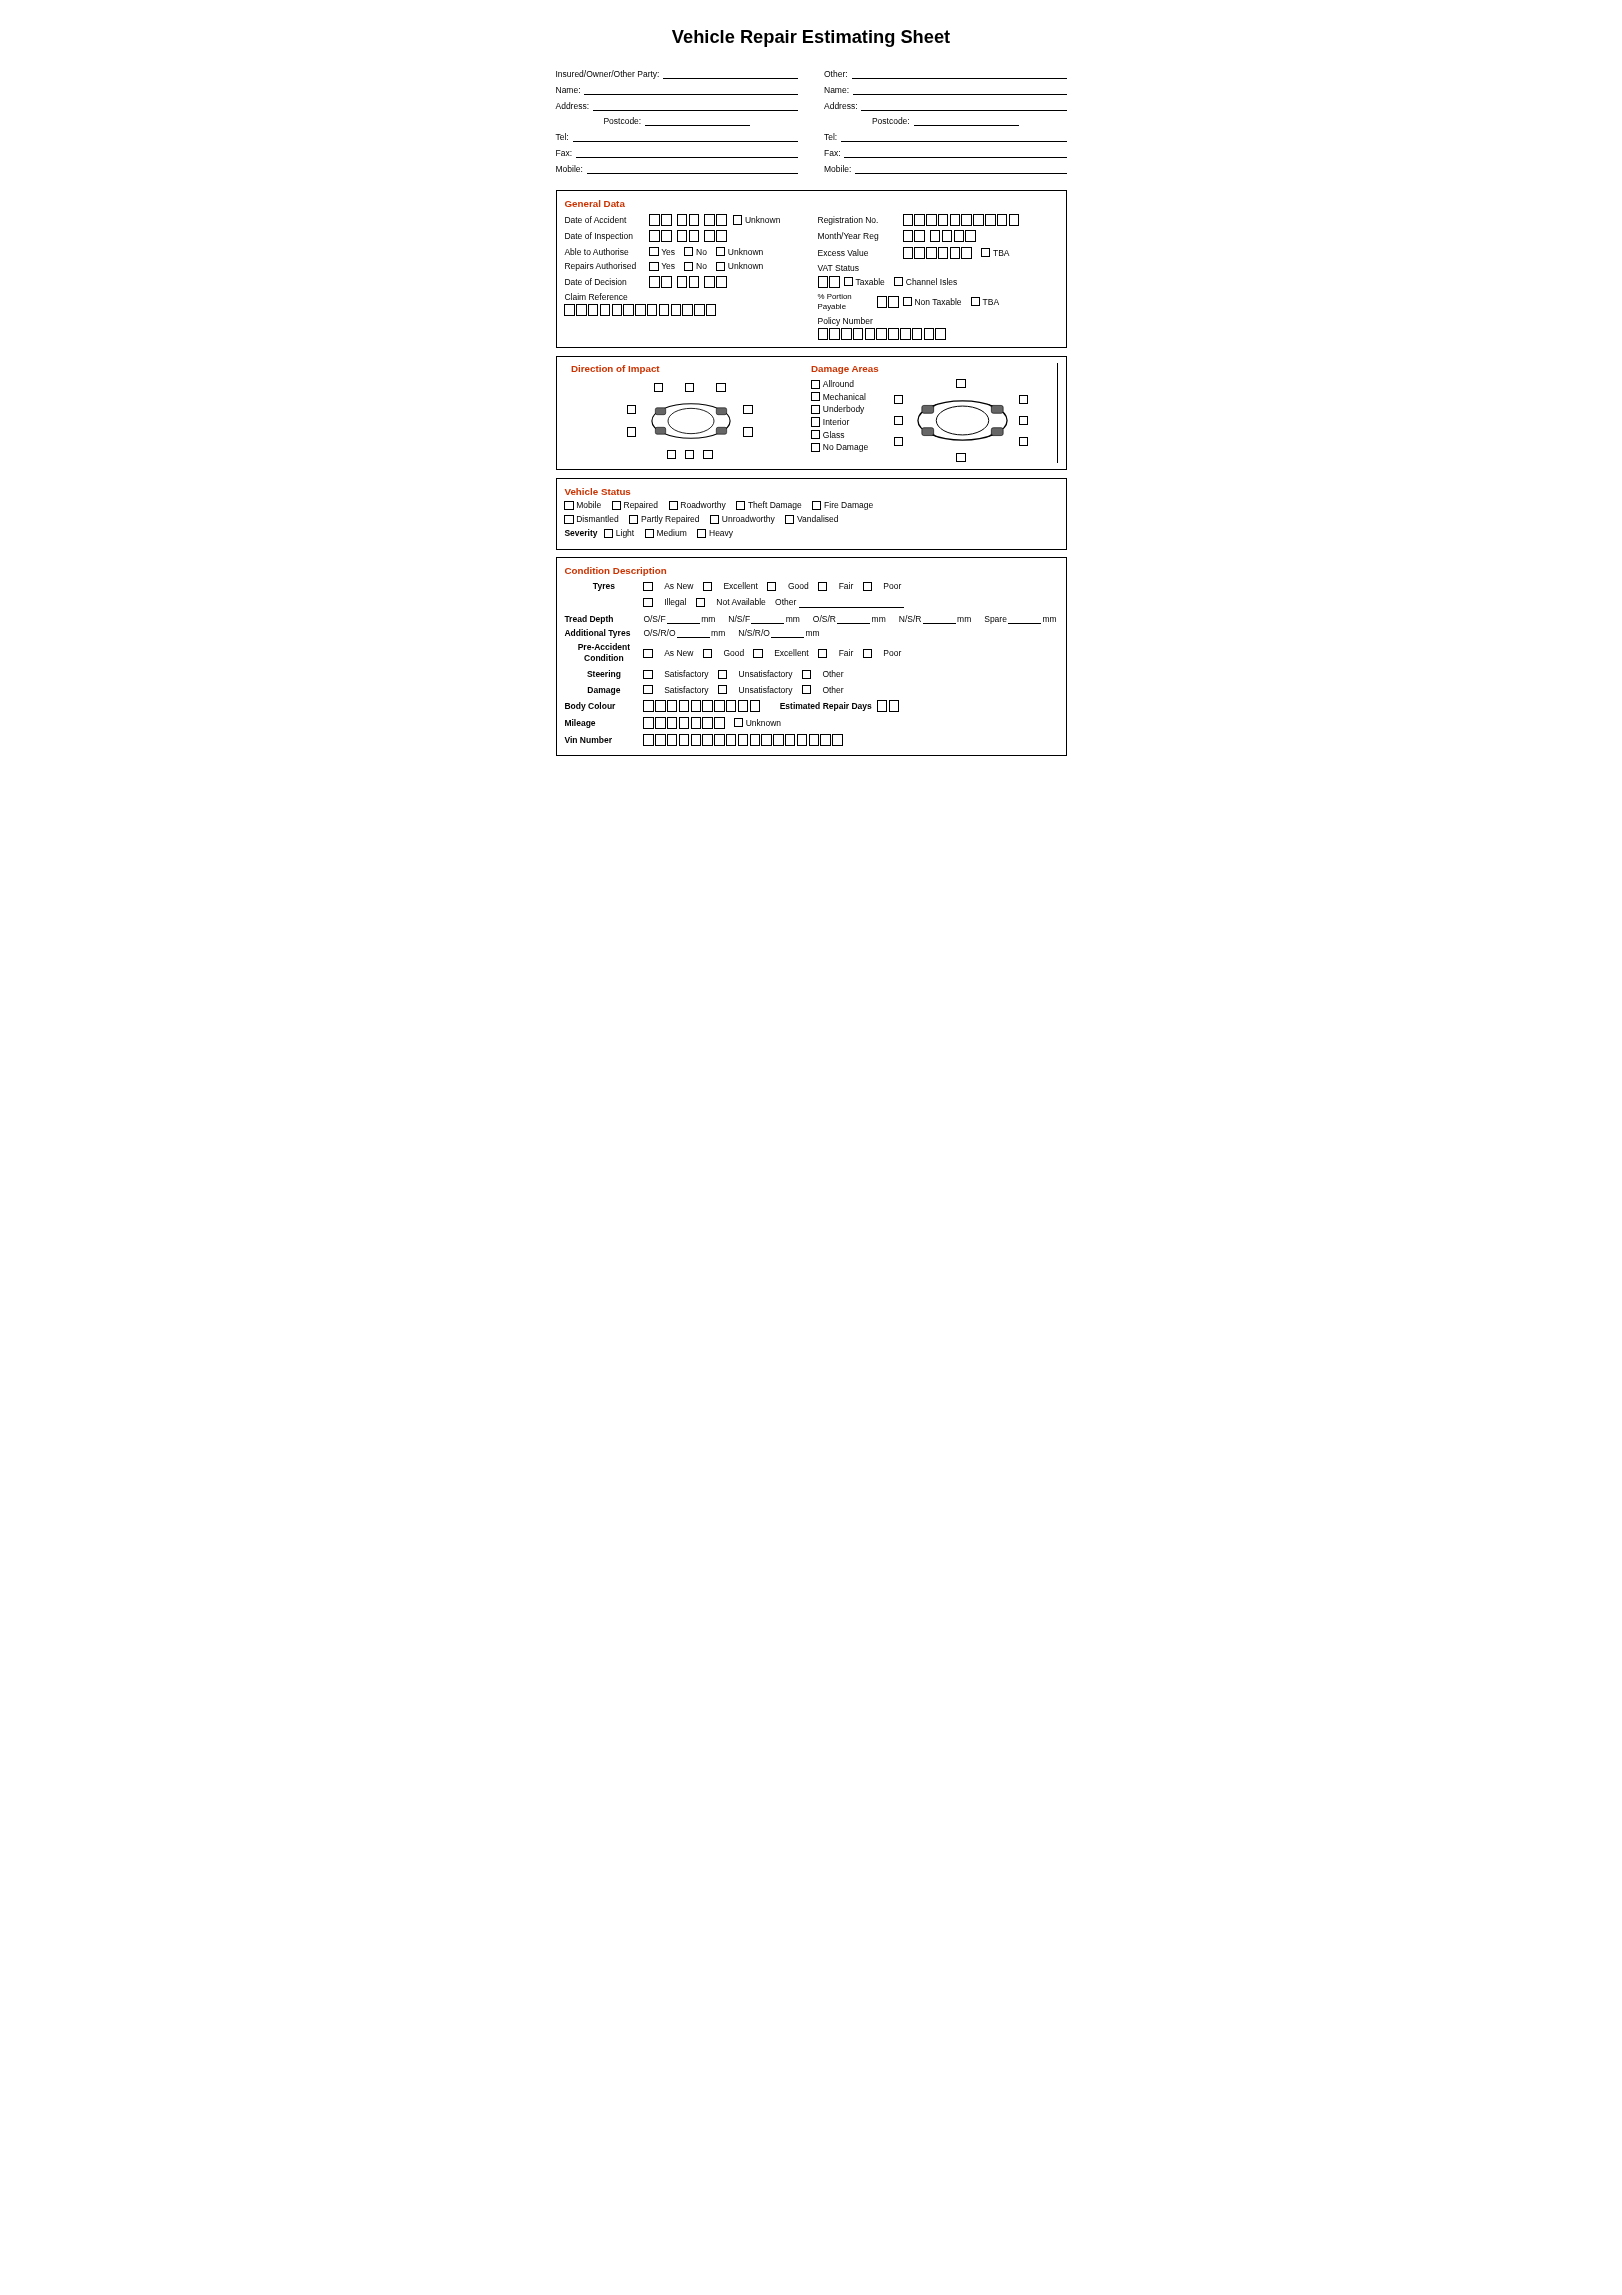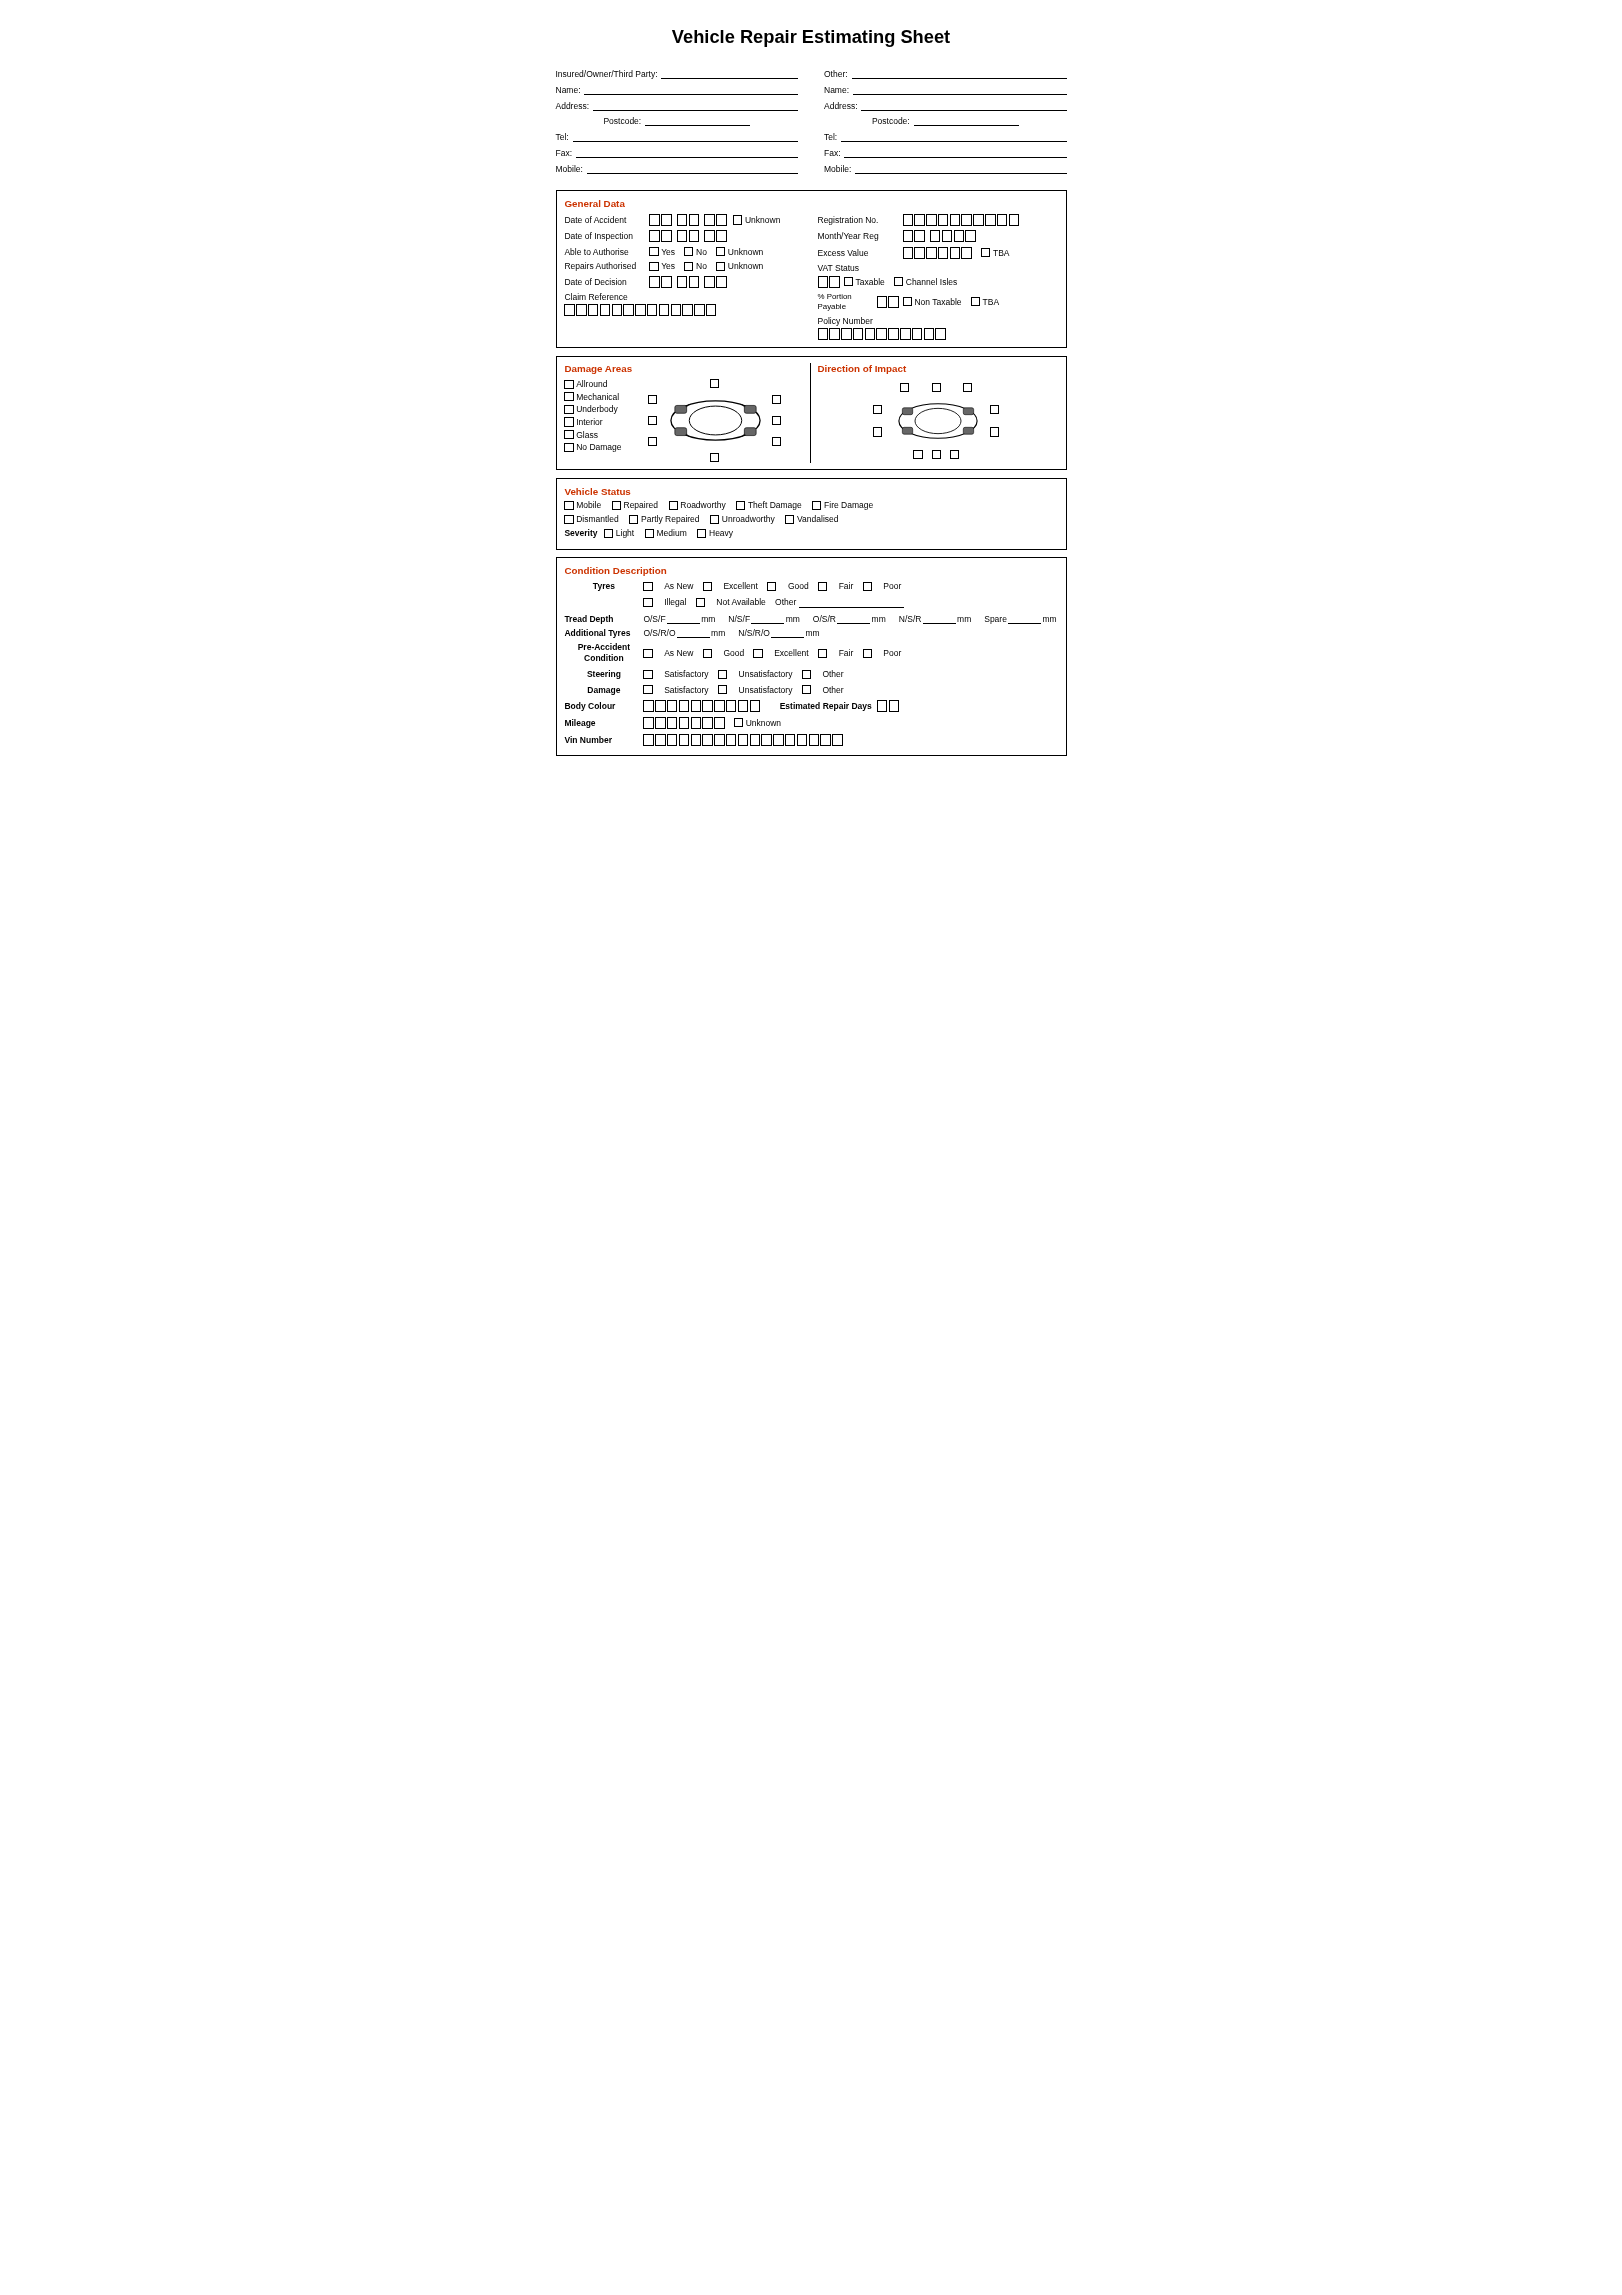--- a/index.html
+++ b/index.html
@@ -221,21 +221,21 @@
   </style>
 </head>
 <body>
 
 <h1>Vehicle Repair Estimating Sheet</h1>
 
 <div class="top-section">
 
   <div>
     <div class="field-row">
-      <span class="field-label">Insured/Owner/Third Party:</span>
+      <span class="field-label">Insured/Owner/Other Party:</span>
       <div class="field-line"></div>
     </div>
     <div class="field-row">
       <span class="field-label">Name:</span>
       <div class="field-line"></div>
     </div>
     <div class="field-row">
       <span class="field-label">Address:</span>
       <div class="field-line"></div>
     </div>
@@ -461,95 +461,20 @@
           <div class="date-box"></div>
         <div class="date-box"></div>
           <div class="date-box"></div>
       </div>
     </div>
   </div>
 </div>
 
 <div class="section-box">
   <div style="display:grid;grid-template-columns:1fr 1fr;gap:0;">
-
-    <div style="padding-right:6.5px;border-right:0.7px solid #000;">
-      <div class="section-title">Damage Areas</div>
-      <div style="display:flex;gap:6.5px;">
-
-        <div>
-          <div class="da-cb-row">
-            <span class="cb"></span>
-            <span>Allround</span>
-          </div>
-          <div class="da-cb-row">
-            <span class="cb"></span>
-            <span>Mechanical</span>
-          </div>
-          <div class="da-cb-row">
-            <span class="cb"></span>
-            <span>Underbody</span>
-          </div>
-          <div class="da-cb-row">
-            <span class="cb"></span>
-            <span>Interior</span>
-          </div>
-          <div class="da-cb-row">
-            <span class="cb"></span>
-            <span>Glass</span>
-          </div>
-          <div class="da-cb-row">
-            <span class="cb"></span>
-            <span>No Damage</span>
-          </div>
-        </div>
-
-        <div style="flex:1;display:flex;flex-direction:column;align-items:center;">
-
-          <div style="display:flex;justify-content:center;margin-bottom:2.6px;">
-            <span class="cb"></span>
-          </div>
-          <div style="display:flex;align-items:center;gap:3.9px;">
-
-            <div style="display:flex;flex-direction:column;gap:11.8px;">
-              <span class="cb"></span>
-              <span class="cb"></span>
-              <span class="cb"></span>
-            </div>
-
-            <svg width="105" height="59" viewBox="0 0 160 90">
-
-              <ellipse cx="80" cy="45" rx="68" ry="30" fill="none" stroke="#000" stroke-width="2"></ellipse>
-
-              <line x1="30" y1="30" x2="40" y2="20" stroke="#000" stroke-width="1.5"></line>
-              <line x1="130" y1="30" x2="120" y2="20" stroke="#000" stroke-width="1.5"></line>
-              <line x1="30" y1="60" x2="40" y2="70" stroke="#000" stroke-width="1.5"></line>
-              <line x1="130" y1="60" x2="120" y2="70" stroke="#000" stroke-width="1.5"></line>
-
-              <ellipse cx="80" cy="45" rx="40" ry="22" fill="none" stroke="#000" stroke-width="1.5"></ellipse>
-
-              <rect x="18" y="22" width="18" height="12" rx="3" fill="#666" stroke="#000" stroke-width="1"></rect>
-              <rect x="18" y="56" width="18" height="12" rx="3" fill="#666" stroke="#000" stroke-width="1"></rect>
-              <rect x="124" y="22" width="18" height="12" rx="3" fill="#666" stroke="#000" stroke-width="1"></rect>
-              <rect x="124" y="56" width="18" height="12" rx="3" fill="#666" stroke="#000" stroke-width="1"></rect>
-            </svg>
-
-            <div style="display:flex;flex-direction:column;gap:11.8px;">
-              <span class="cb"></span>
-              <span class="cb"></span>
-              <span class="cb"></span>
-            </div>
-          </div>
-
-          <div style="display:flex;justify-content:center;margin-top:2.6px;">
-            <span class="cb"></span>
-          </div>
-        </div>
-      </div>
-    </div>
 
     <div style="padding-left:6.5px;">
       <div class="section-title">Direction of Impact</div>
       <div class="doi-layout">
 
         <div class="doi-top-row">
           <span class="cb"></span>
           <span class="cb"></span>
           <span class="cb"></span>
         </div>
@@ -574,20 +499,95 @@
           </div>
         </div>
 
         <div class="doi-bot-row">
           <span class="cb"></span>
           <span class="cb"></span>
           <span class="cb"></span>
         </div>
       </div>
     </div>
+
+    <div style="padding-right:6.5px;border-right:0.7px solid #000;">
+      <div class="section-title">Damage Areas</div>
+      <div style="display:flex;gap:6.5px;">
+
+        <div>
+          <div class="da-cb-row">
+            <span class="cb"></span>
+            <span>Allround</span>
+          </div>
+          <div class="da-cb-row">
+            <span class="cb"></span>
+            <span>Mechanical</span>
+          </div>
+          <div class="da-cb-row">
+            <span class="cb"></span>
+            <span>Underbody</span>
+          </div>
+          <div class="da-cb-row">
+            <span class="cb"></span>
+            <span>Interior</span>
+          </div>
+          <div class="da-cb-row">
+            <span class="cb"></span>
+            <span>Glass</span>
+          </div>
+          <div class="da-cb-row">
+            <span class="cb"></span>
+            <span>No Damage</span>
+          </div>
+        </div>
+
+        <div style="flex:1;display:flex;flex-direction:column;align-items:center;">
+
+          <div style="display:flex;justify-content:center;margin-bottom:2.6px;">
+            <span class="cb"></span>
+          </div>
+          <div style="display:flex;align-items:center;gap:3.9px;">
+
+            <div style="display:flex;flex-direction:column;gap:11.8px;">
+              <span class="cb"></span>
+              <span class="cb"></span>
+              <span class="cb"></span>
+            </div>
+
+            <svg width="105" height="59" viewBox="0 0 160 90">
+
+              <ellipse cx="80" cy="45" rx="68" ry="30" fill="none" stroke="#000" stroke-width="2"></ellipse>
+
+              <line x1="30" y1="30" x2="40" y2="20" stroke="#000" stroke-width="1.5"></line>
+              <line x1="130" y1="30" x2="120" y2="20" stroke="#000" stroke-width="1.5"></line>
+              <line x1="30" y1="60" x2="40" y2="70" stroke="#000" stroke-width="1.5"></line>
+              <line x1="130" y1="60" x2="120" y2="70" stroke="#000" stroke-width="1.5"></line>
+
+              <ellipse cx="80" cy="45" rx="40" ry="22" fill="none" stroke="#000" stroke-width="1.5"></ellipse>
+
+              <rect x="18" y="22" width="18" height="12" rx="3" fill="#666" stroke="#000" stroke-width="1"></rect>
+              <rect x="18" y="56" width="18" height="12" rx="3" fill="#666" stroke="#000" stroke-width="1"></rect>
+              <rect x="124" y="22" width="18" height="12" rx="3" fill="#666" stroke="#000" stroke-width="1"></rect>
+              <rect x="124" y="56" width="18" height="12" rx="3" fill="#666" stroke="#000" stroke-width="1"></rect>
+            </svg>
+
+            <div style="display:flex;flex-direction:column;gap:11.8px;">
+              <span class="cb"></span>
+              <span class="cb"></span>
+              <span class="cb"></span>
+            </div>
+          </div>
+
+          <div style="display:flex;justify-content:center;margin-top:2.6px;">
+            <span class="cb"></span>
+          </div>
+        </div>
+      </div>
+    </div>
   </div>
 </div>
 
 <div class="section-box">
   <div style="display:flex;align-items:center;margin-bottom:3.9px;">
     <span class="section-title" style="margin-bottom:0;margin-right:13px;">Vehicle Status</span>
   </div>
 
   <div class="vs-row">
     <div class="vs-item">

